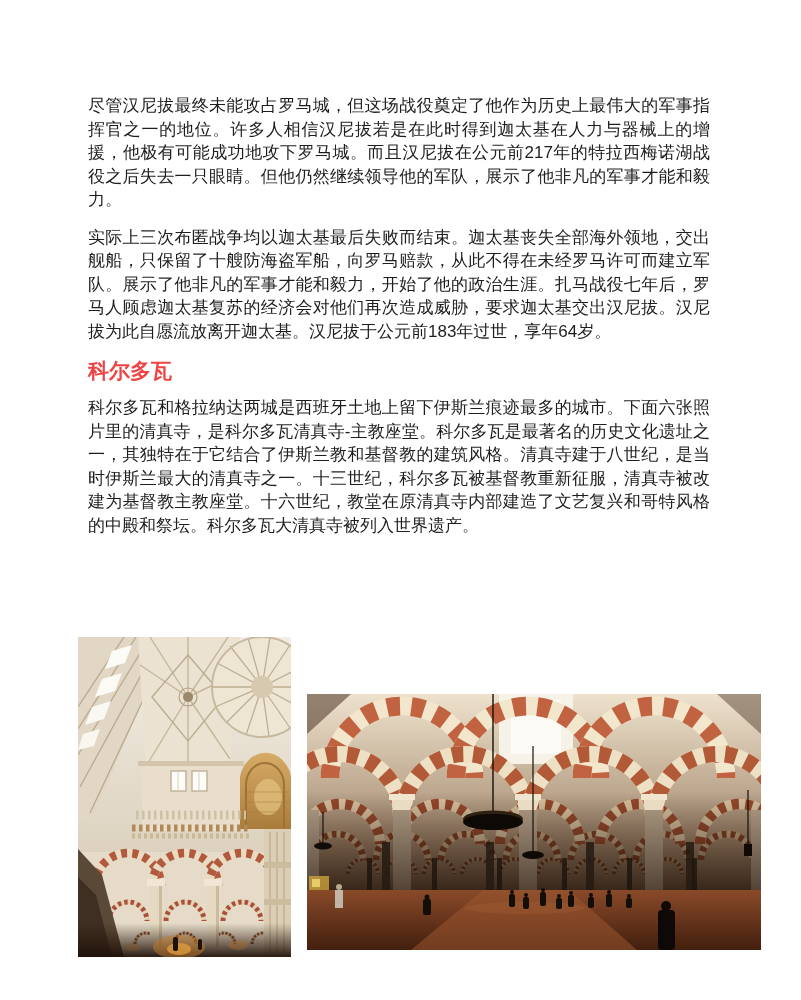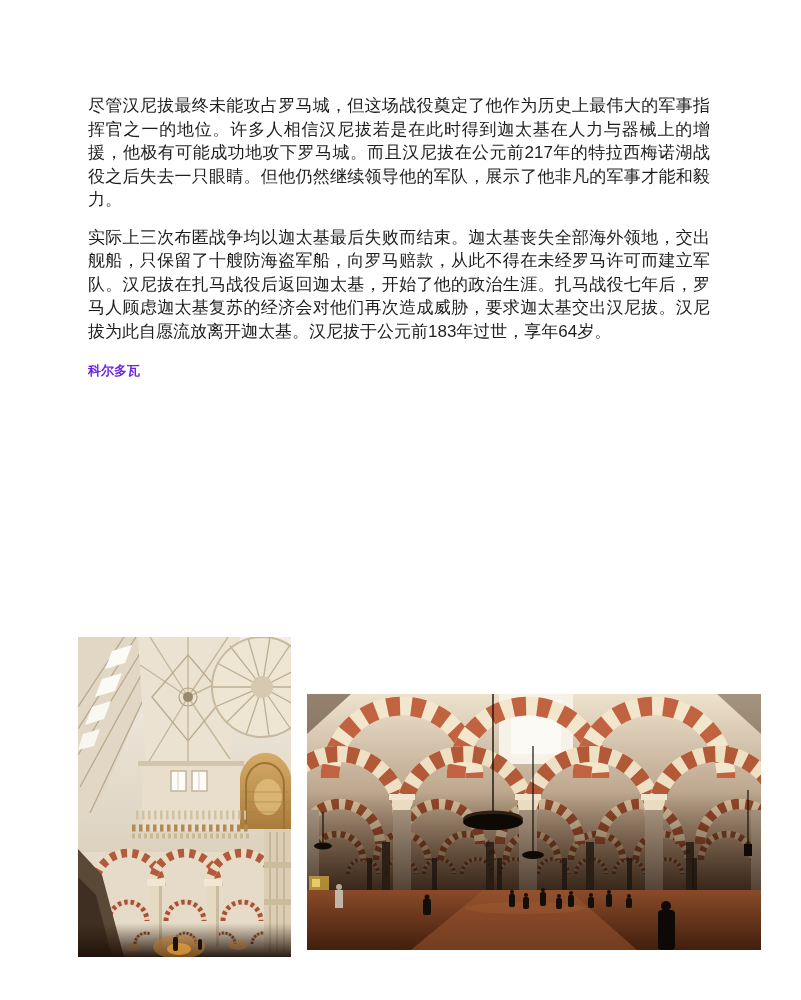--- a/index.html
+++ b/index.html
@@ -7,21 +7,21 @@
     width:801px;height:1000px;background:#ffffff;position:relative;overflow:hidden;
     font-family:"Liberation Sans","DejaVu Sans",sans-serif;
   }
   .text-col{
     position:absolute;left:88px;top:94px;width:626px;
     color:#1d1d1f;font-size:17px;line-height:23.5px;
     text-align:justify;
   }
   .text-col p{margin:0 4px 14px 0;}
   .text-col h2{
-    font-size:13px;line-height:24px;font-weight:700;color:#6d28d9;
+    font-size:21px;line-height:24px;font-weight:700;color:#ef4444;
     margin:16px 0 13px 0;
   }
   .photo{position:absolute;display:block;}
   #photo-left{left:78px;top:637px;width:213px;height:320px;}
   #photo-right{left:307px;top:694px;width:454px;height:256px;}
   svg{display:block;}
 </style>
 </head>
 <body>
 
@@ -56,22 +56,23 @@
       </linearGradient>
       <linearGradient id="g-dark" x1="0" y1="0" x2="0" y2="1">
         <stop offset="0" stop-color="rgba(30,15,6,0)"></stop>
           <stop offset="1" stop-color="rgba(22,11,5,0.72)"></stop>
       </linearGradient>
     </defs>
   </svg>
 
   <div class="text-col">
     <p>尽管汉尼拔最终未能攻占罗马城，但这场战役奠定了他作为历史上最伟大的军事指挥官之一的地位。许多人相信汉尼拔若是在此时得到迦太基在人力与器械上的增援，他极有可能成功地攻下罗马城。而且汉尼拔在公元前217年的特拉西梅诺湖战役之后失去一只眼睛。但他仍然继续领导他的军队，展示了他非凡的军事才能和毅力。</p>
-    <p>实际上三次布匿战争均以迦太基最后失败而结束。迦太基丧失全部海外领地，交出舰船，只保留了十艘防海盗军船，向罗马赔款，从此不得在未经罗马许可而建立军队。汉尼拔在扎马战役后返回迦太基，开始了他的政治生涯。扎马战役七年后，罗马人顾虑迦太基复苏的经济会对他们再次造成威胁，要求迦太基交出汉尼拔。汉尼拔为此自愿流放离开迦太基。汉尼拔于公元前183年过世，享年64岁。</p>
+    <p>实际上三次布匿战争均以迦太基最后失败而结束。迦太基丧失全部海外领地，交出舰船，只保留了十艘防海盗军船，向罗马赔款，从此不得在未经罗马许可而建立军队。展示了他非凡的军事才能和毅力，开始了他的政治生涯。扎马战役七年后，罗马人顾虑迦太基复苏的经济会对他们再次造成威胁，要求迦太基交出汉尼拔。汉尼拔为此自愿流放离开迦太基。汉尼拔于公元前183年过世，享年64岁。</p>
     <h2>科尔多瓦</h2>
+    <p>科尔多瓦和格拉纳达两城是西班牙土地上留下伊斯兰痕迹最多的城市。下面六张照片里的清真寺，是科尔多瓦清真寺-主教座堂。科尔多瓦是最著名的历史文化遗址之一，其独特在于它结合了伊斯兰教和基督教的建筑风格。清真寺建于八世纪，是当时伊斯兰最大的清真寺之一。十三世纪，科尔多瓦被基督教重新征服，清真寺被改建为基督教主教座堂。十六世纪，教堂在原清真寺内部建造了文艺复兴和哥特风格的中殿和祭坛。科尔多瓦大清真寺被列入世界遗产。</p>
   </div>
 
   <svg id="photo-left" class="photo" viewBox="0 0 213 320">
     <rect width="213" height="320" fill="#e6dbc8"></rect>
     <rect width="213" height="215" fill="url(#g-vault)"></rect>
 
     <g>
       <polygon points="0,0 92,0 16,178 0,186" fill="#e2d7c4"></polygon>
       <path d="M84,0 L2,150 M72,0 L0,118 M58,0 L0,92 M90,10 L12,176 M46,0 L0,70" stroke="#b8a98f" stroke-width="1.3" fill="none"></path>
       <polygon points="34,14 54,8 47,26 27,32" fill="#fcfbf6"></polygon>

